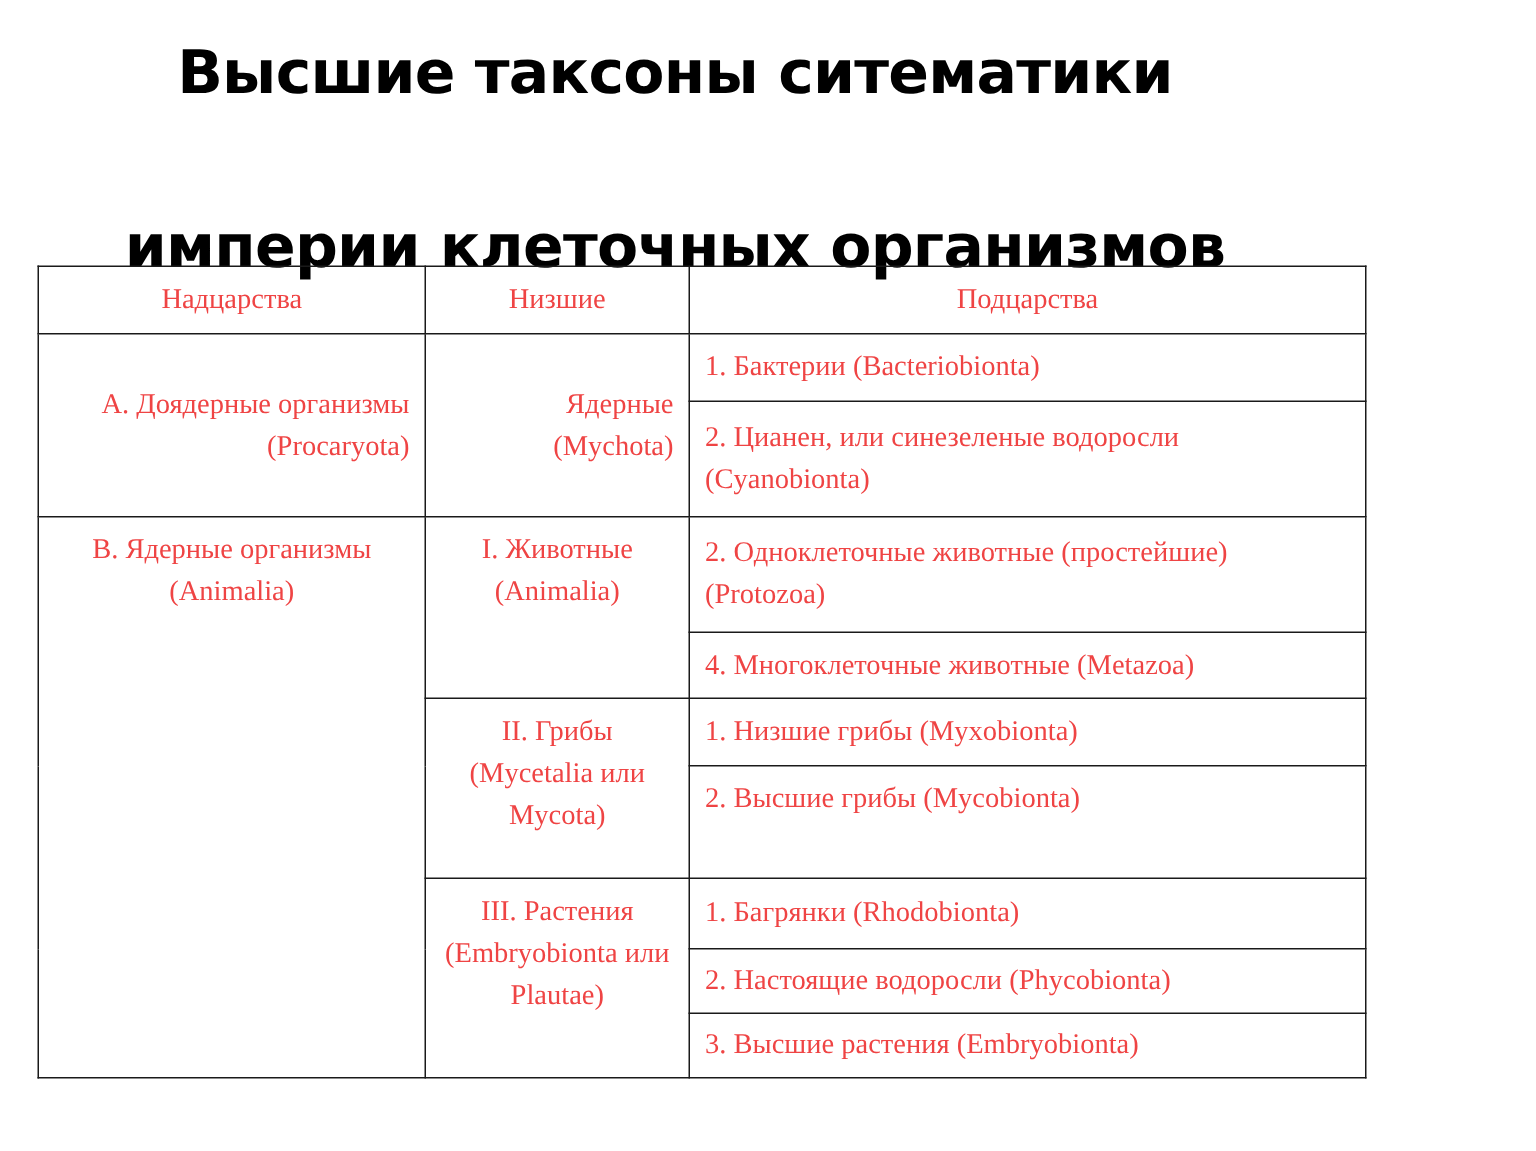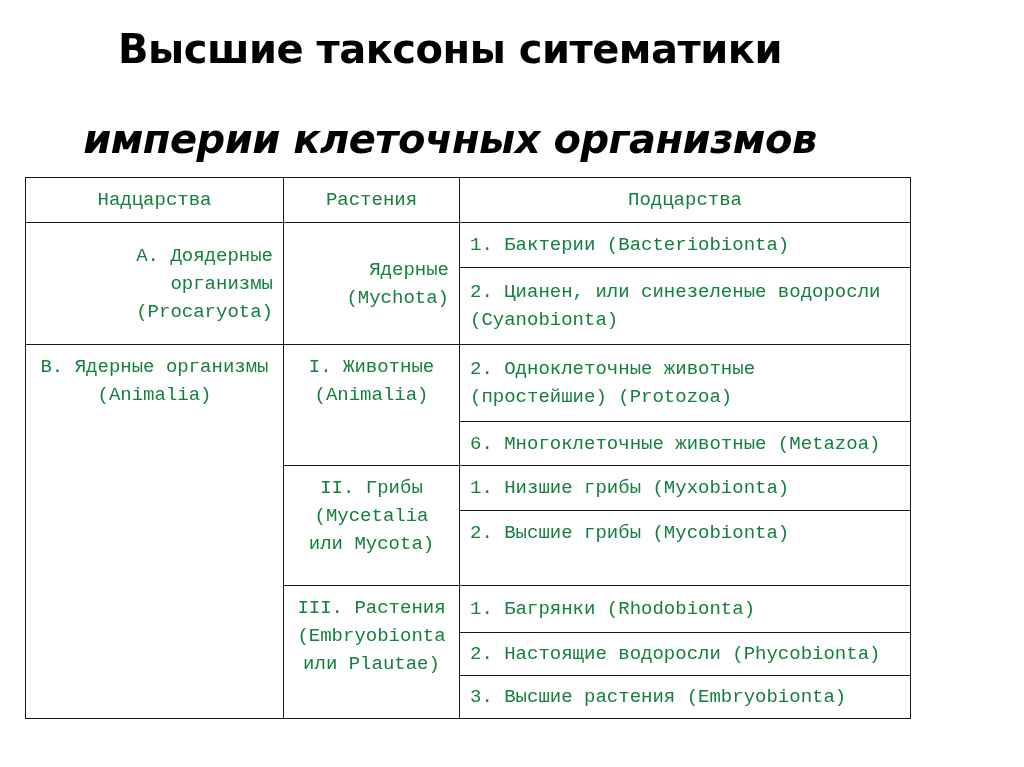--- a/index.html
+++ b/index.html
@@ -3,25 +3,25 @@
 <meta charset="utf-8">
 <style>
   html, body { margin: 0; padding: 0; background: #ffffff; }
   body { width: 1024px; height: 767px; position: relative; overflow: hidden; }
   .title {
     position: absolute; left: 0; width: 900px; text-align: center;
     font-family: "DejaVu Sans", sans-serif; font-weight: bold;
     font-size: 40px; color: #000; letter-spacing: -0.5px; margin: 0;
   }
   .t1 { top: 26px; }
-  .t2 { top: 116px; font-style: italic; }
+  .t2 { top: 142px; }
   table.tax {
     position: absolute; left: 25px; top: 177px; width: 886px;
     border-collapse: collapse; table-layout: fixed;
-    font-family: Liberation Mono, monospace; font-size: 19px; color: #15803d;
+    font-family: Liberation Serif, serif; font-size: 19px; color: #ef4444;
   }
   table.tax td, table.tax th {
     border: 1.5px solid #1a1a1a; padding: 0 10px; font-weight: normal;
     vertical-align: top; line-height: 28px;
   }
   table.tax th { text-align: center; height: 44px; vertical-align: middle; }
   .c1 { width: 258px; }
   .c2 { width: 176px; }
   .center { text-align: center; }
   .mid { vertical-align: middle !important; text-align: right; }
@@ -35,21 +35,21 @@
 
 <table class="tax">
   <colgroup>
     <col class="c1">
       <col class="c2">
       <col>
   </colgroup>
   <thead>
     <tr>
       <th>Надцарства</th>
-      <th>Растения</th>
+      <th>Низшие</th>
       <th>Подцарства</th>
     </tr>
   </thead>
   <tbody>
 
     <tr>
       <td rowspan="2" class="center mid">
         <div>А. Доядерные организмы</div>
         <div>(Procaryota)</div>
       </td>
@@ -68,21 +68,21 @@
         <div>В.  Ядерные организмы</div>
         <div>(Animalia)</div>
       </td>
       <td rowspan="2" class="center pad-top">
         <div>I. Животные</div>
         <div>(Animalia)</div>
       </td>
       <td style="height:76px;vertical-align:middle">2. Одноклеточные животные (простейшие) (Protozoa)</td>
     </tr>
     <tr>
-      <td style="height:43px;vertical-align:middle">6. Многоклеточные животные (Metazoa)</td>
+      <td style="height:43px;vertical-align:middle">4. Многоклеточные животные (Metazoa)</td>
     </tr>
 
     <tr>
       <td rowspan="2" class="center pad-top">
         <div>II. Грибы</div>
         <div>(Mycetalia или Mycota)</div>
       </td>
       <td style="height:44px;vertical-align:middle">1. Низшие грибы (Myxobionta)</td>
     </tr>
     <tr>

